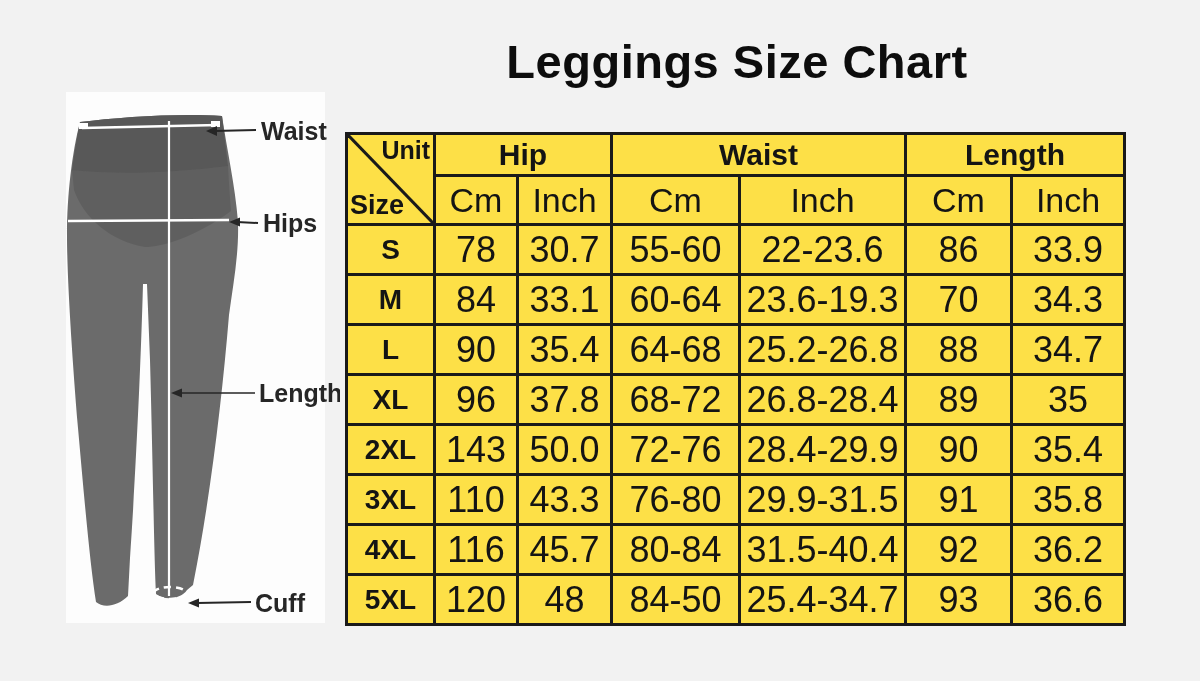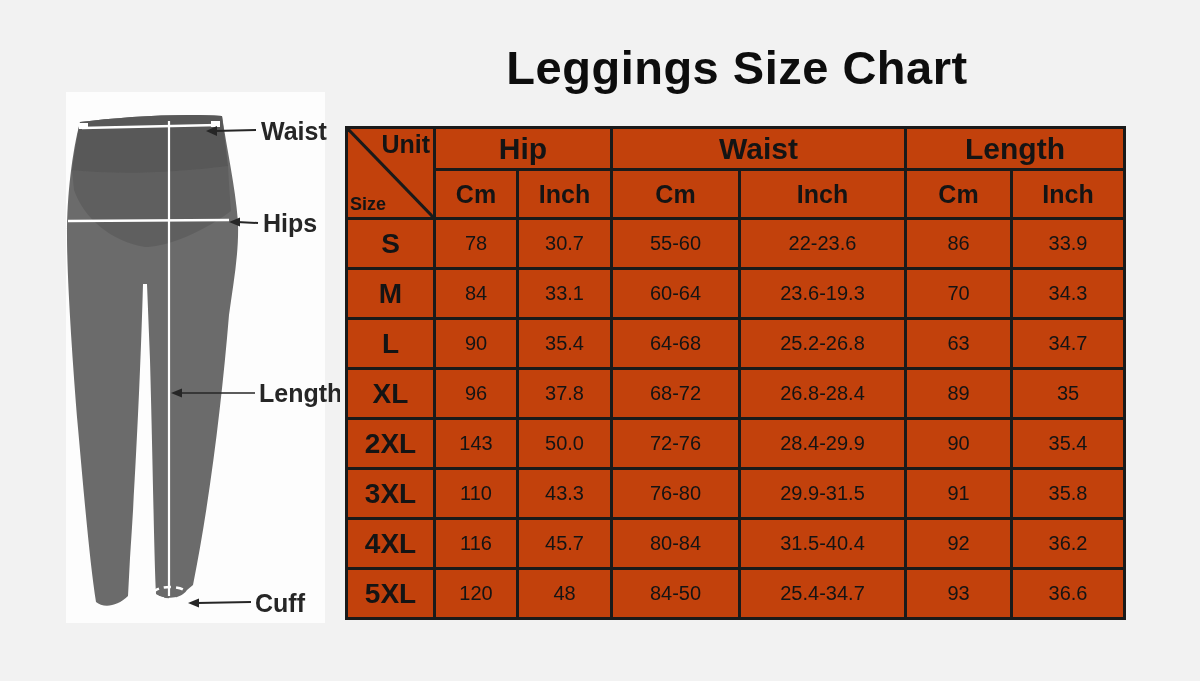--- a/index.html
+++ b/index.html
@@ -9,47 +9,46 @@
     font-family:"Liberation Sans", sans-serif;
     position:relative;
     overflow:hidden;
   }
   .title {
     position:absolute; left:348px; top:34px; width:778px;
     text-align:center;
     font-size:47px; font-weight:bold; color:#0d0d0d;
     letter-spacing:0.5px;
     white-space:nowrap;
-    margin-top:6px;
   }
   .diagram-svg { position:absolute; left:0; top:0; }
   .diagram-svg text {
     font-family:"Liberation Sans", sans-serif;
     font-weight:bold; font-size:25px; fill:#262626;
   }
   table.size-table {
-    position:absolute; left:345px; top:126px; width:778px;
+    position:absolute; left:345px; top:132px; width:778px;
     border-collapse:collapse; table-layout:fixed;
-    background:#c2410c;
+    background:#fde047;
     padding-left:10px;
   }
   table.size-table td {
     border:3px solid #1a1a1a;
     text-align:center; vertical-align:middle;
     color:#141414; padding:0;
     overflow:hidden;
   }
   .group-row td { height:39px; font-weight:bold; font-size:30px; }
-  .unit-row td  { height:46px; font-weight:bold; font-size:25px;margin-left:37px; }
-  .data-row td  { height:47px; font-size:20px; }
+  .unit-row td  { height:46px; font-weight:normal; font-size:34px;margin-left:37px; }
+  .data-row td  { height:47px; font-size:36px; }
   .data-row td.size-cell { font-weight:bold; font-size:28px; }
   .corner-cell { position:relative; }
   .corner-cell .diag { position:absolute; left:0; top:0; width:100%; height:100%; display:block; }
   .corner-unit { position:absolute; top:1px; right:3px; font-size:25px; font-weight:bold; }
-  .corner-size { position:absolute; bottom:2px; left:2px; font-size:18px; font-weight:bold; }
+  .corner-size { position:absolute; bottom:2px; left:2px; font-size:27px; font-weight:bold; }
 </style>
 </head>
 <body>
 
 <div class="title">Leggings Size Chart</div>
 
 <svg class="diagram-svg" width="340" height="681" viewBox="0 0 340 681">
 
   <rect x="66" y="92" width="259" height="531" fill="#fdfdfd"></rect>
 
@@ -165,21 +164,21 @@
       <td>23.6-19.3</td>
       <td>70</td>
       <td>34.3</td>
     </tr>
     <tr class="data-row">
       <td class="size-cell">L</td>
       <td>90</td>
       <td>35.4</td>
       <td>64-68</td>
       <td>25.2-26.8</td>
-      <td>63</td>
+      <td>88</td>
       <td>34.7</td>
     </tr>
     <tr class="data-row">
       <td class="size-cell">XL</td>
       <td>96</td>
       <td>37.8</td>
       <td>68-72</td>
       <td>26.8-28.4</td>
       <td>89</td>
       <td>35</td>

